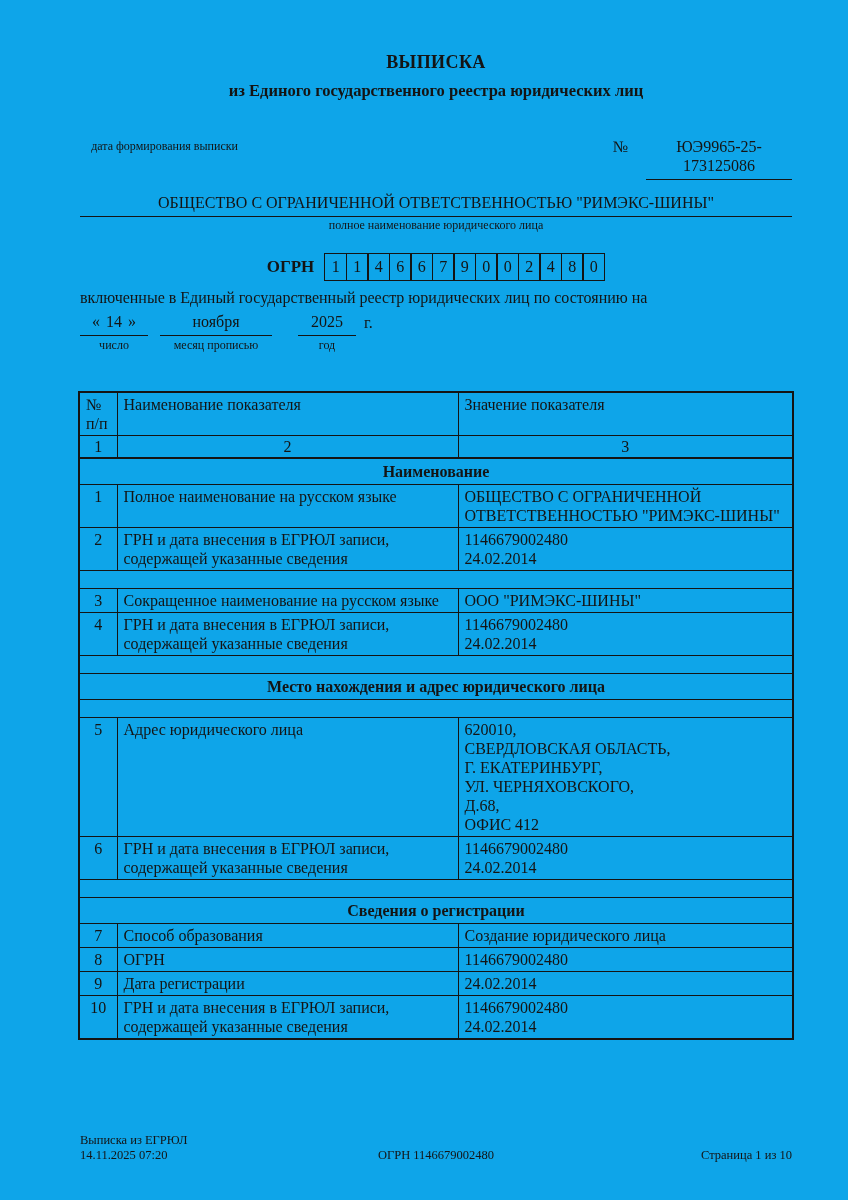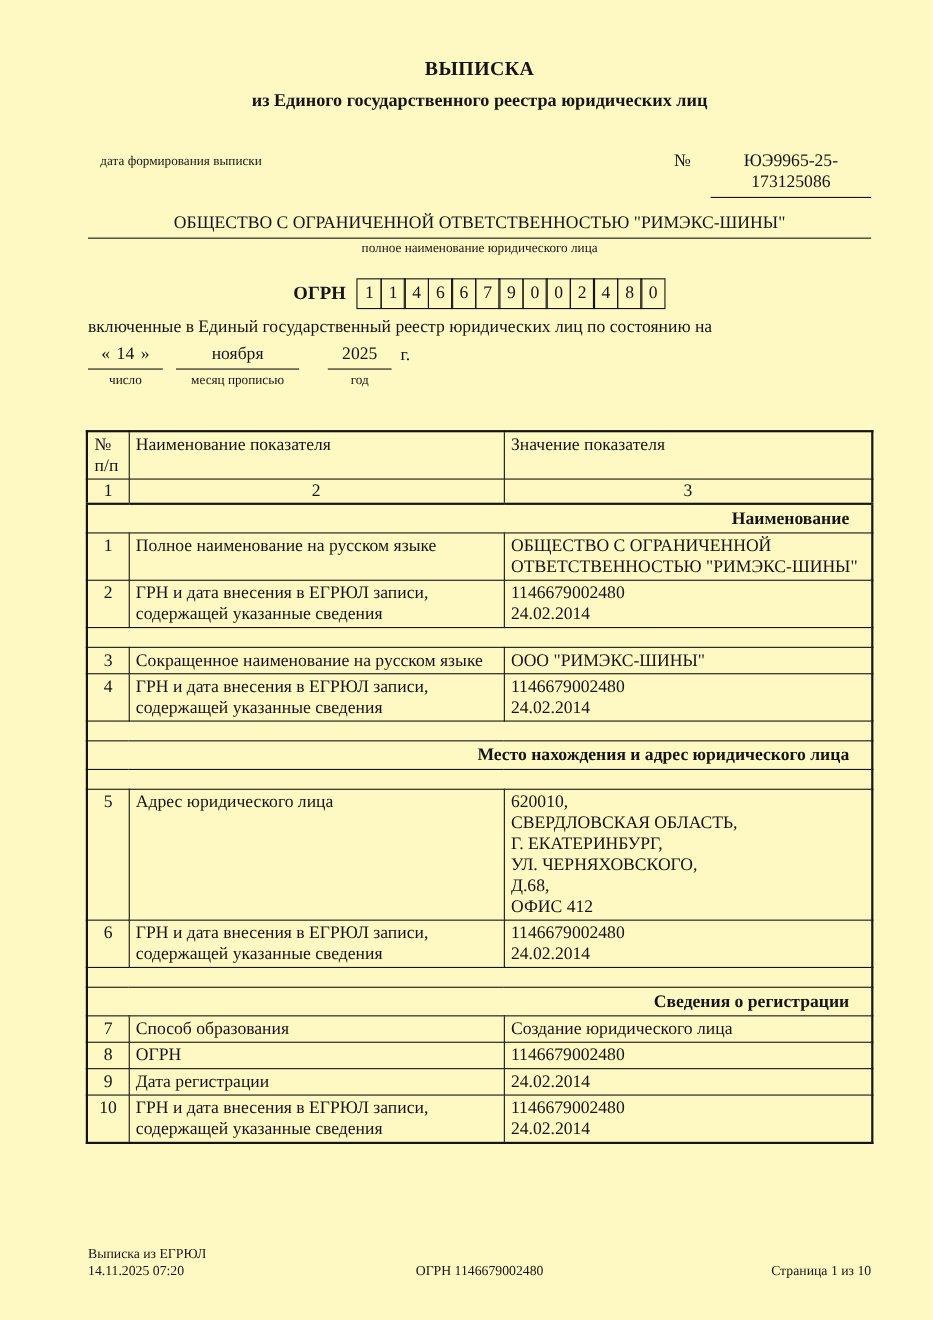--- a/index.html
+++ b/index.html
@@ -1,17 +1,17 @@
 <!DOCTYPE html>
 <html><head>
 <meta charset="utf-8">
 <style>
   html,body { margin:0; padding:0; background:#ffffff; }
   .page {
-    position:relative; width:848px; height:1200px; background:#fef9c3;
+    position:relative; width:848px; height:1200px; background:#0ea5e9;
     color:#141414; font-family:"Liberation Serif", serif; overflow:hidden;
     margin:0 auto;
   }
   .content { padding:52px 56px 0 80px; }
 
   .doc-title { text-align:center; font-size:18px; font-weight:bold; letter-spacing:.4px; }
   .doc-subtitle { text-align:center; font-size:16.5px; font-weight:bold; margin-top:8px; }
 
   .meta-row { display:flex; justify-content:space-between; align-items:flex-start; margin-top:36px; }
   .date-block { width:158px; }
@@ -48,21 +48,21 @@
   .g-year .asof-top { min-width:46px; }
   .asof-suffix { margin-left:8px; padding-top:1px; }
   .q { padding:0 6px; }
 
   table.registry { margin-top:38px; margin-left:-2px; border-collapse:collapse;
                    border:2px solid #141414; table-layout:fixed; width:714px; }
   table.registry td { border:1px solid #141414; font-size:16px; line-height:19px;
                       vertical-align:top; padding:2px 6px; overflow:hidden; }
   td.hdr { text-align:left; padding:3px 4px; }
   tr.colnum-row td { border-bottom:2px solid #141414; text-align:center; padding:1px 4px; }
-  tr.section-row td { font-weight:bold; text-align:right; padding:3px 20px;border-radius:10px; }
+  tr.section-row td { font-weight:bold; text-align:center; padding:3px 20px;border-radius:10px; }
   tr.spacer-row td { height:17px; padding:0; }
   td.cell-num { text-align:center; padding:2px 2px; }
   td.cell-name { padding-right:14px; }
   td.cell-value { white-space:pre-line; padding-right:24px; }
 
   .footer { position:absolute; left:80px; right:56px; top:1133px; display:flex;
             align-items:flex-end; font-size:12.5px; line-height:15px; }
   .footer-left { flex:1; white-space:pre-line; }
   .footer-center { flex:0 1 auto; text-align:center; padding-top:13px; }
   .footer-right { flex:1; text-align:right; padding-top:13px; }

